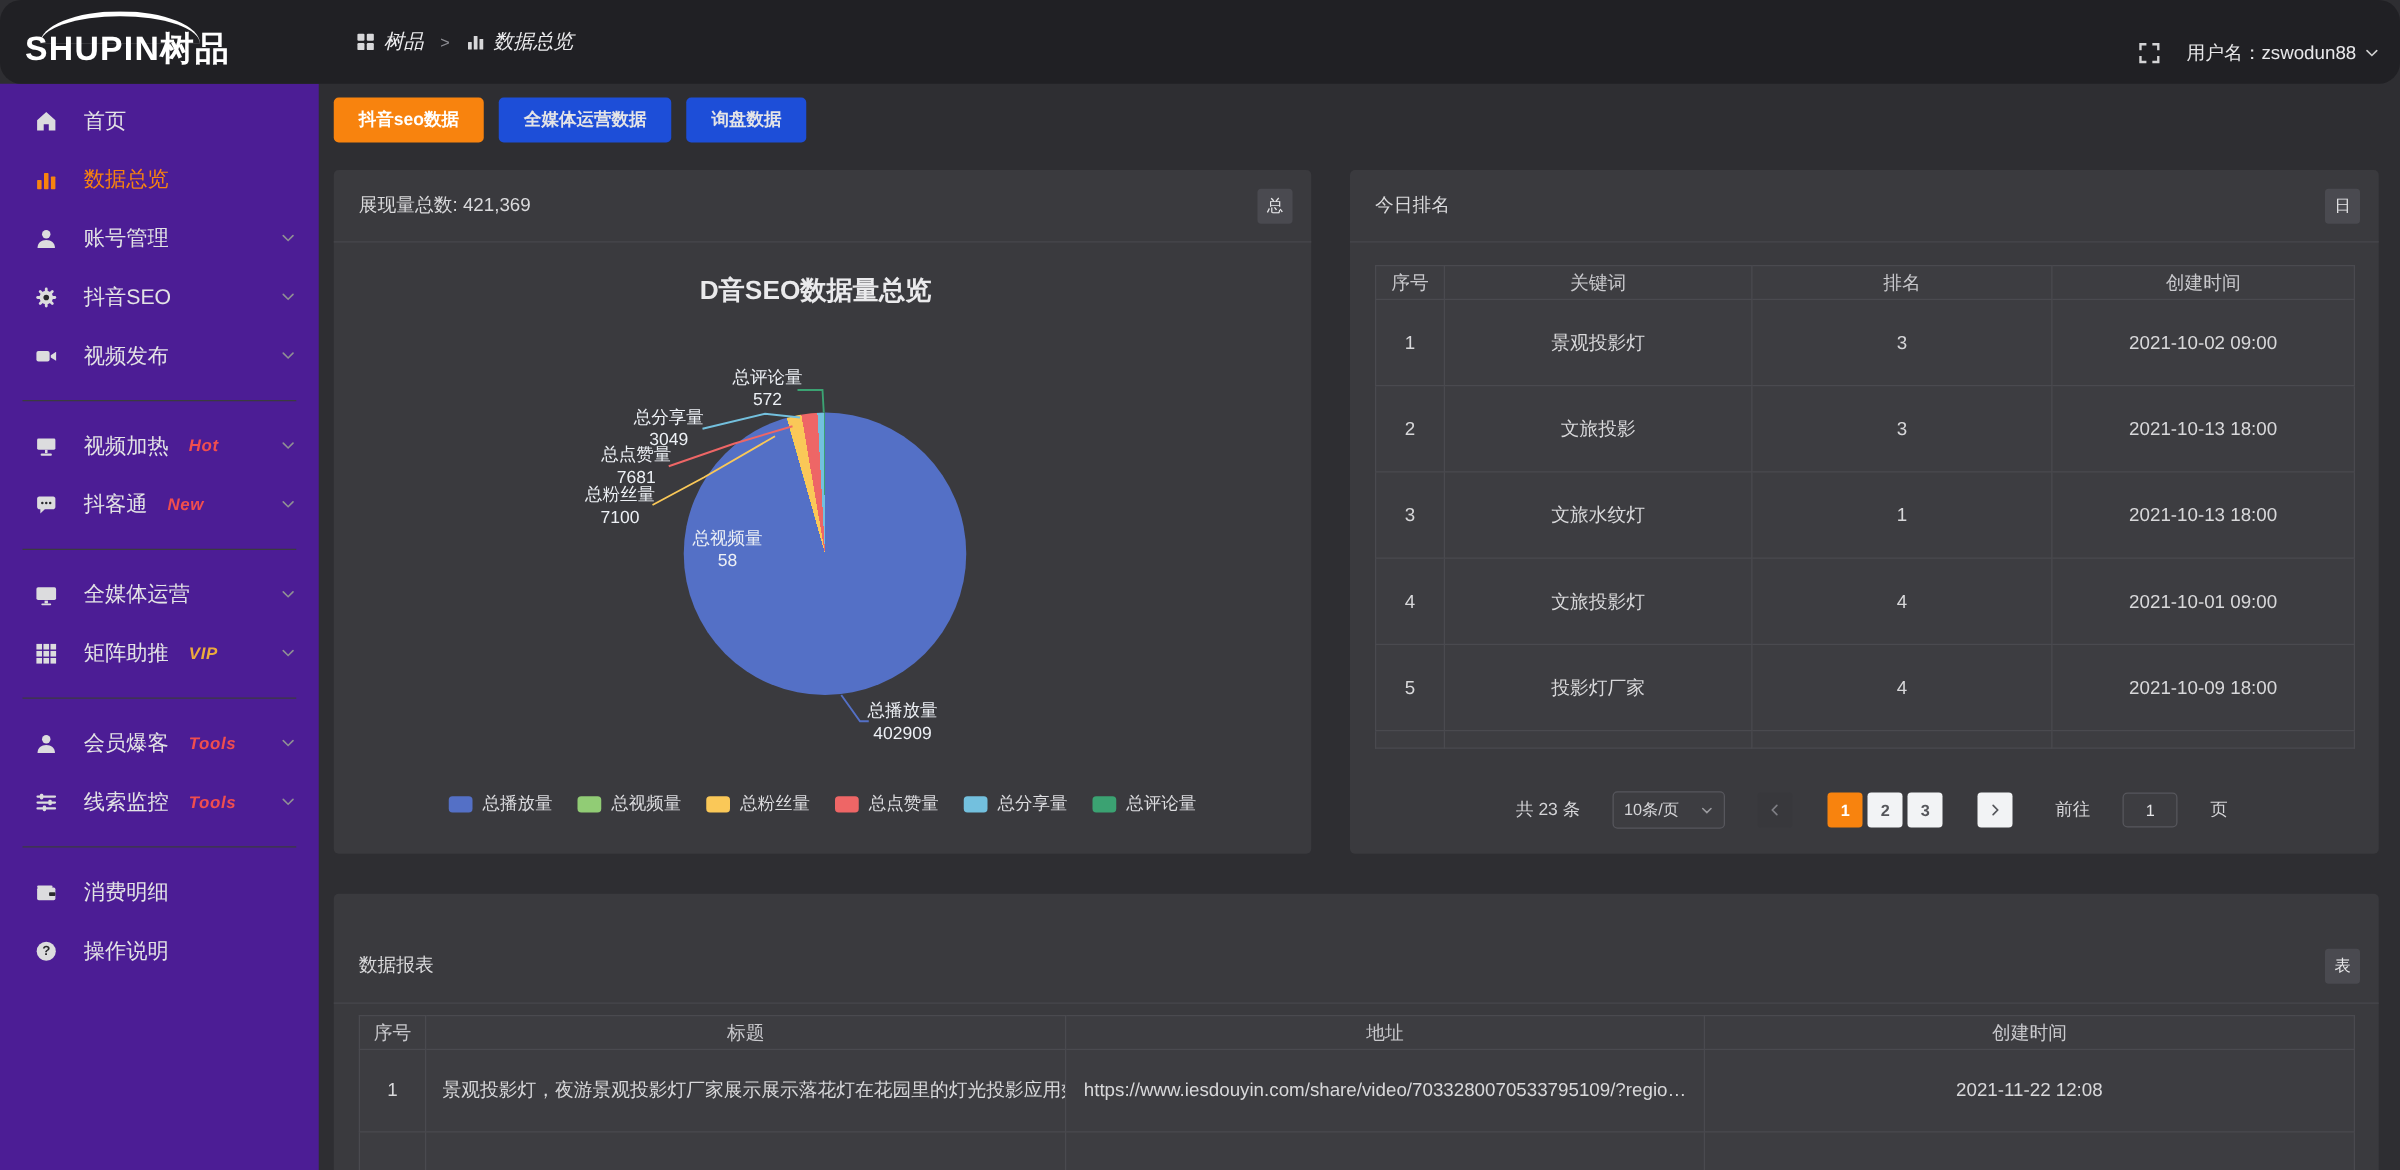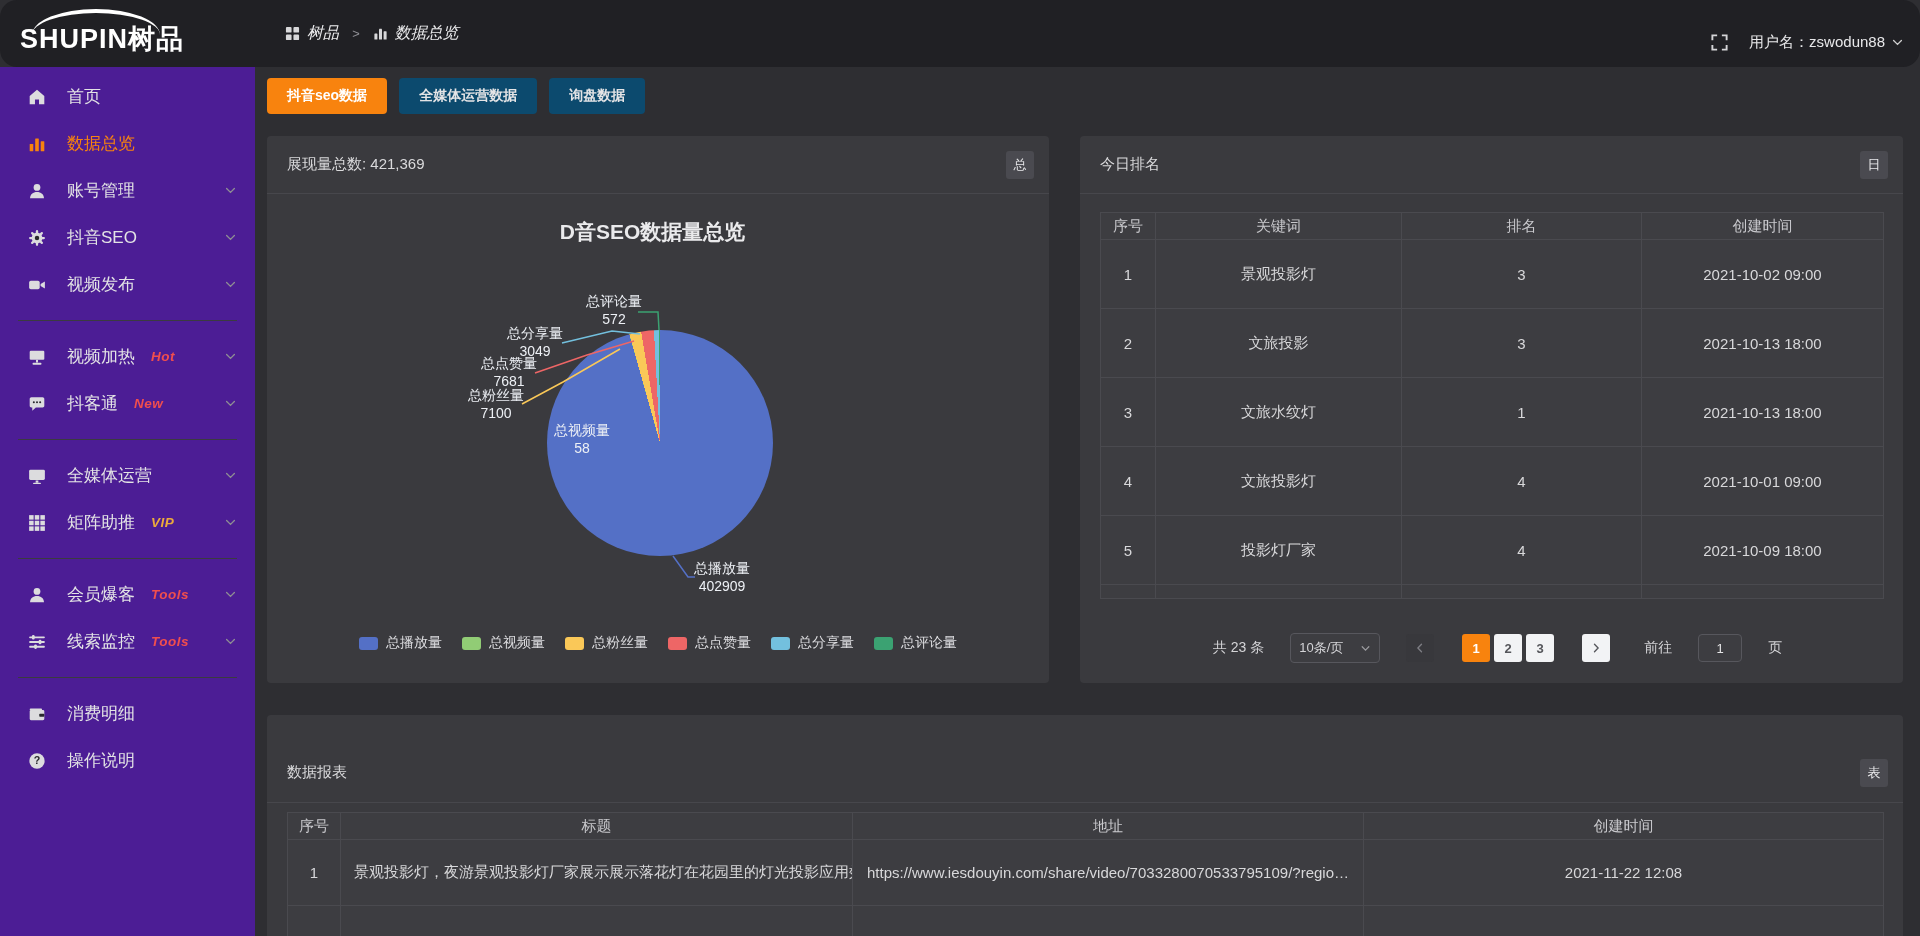--- a/index.html
+++ b/index.html
@@ -24,21 +24,21 @@
   .sidebar { position:absolute; left:0; top:67px; width:255px; height:869px; background:#4c1d95; padding-top:6px; }
   .side-item { height:47px; display:flex; align-items:center; padding:0 18px 0 28px; font-size:17px; color:#e3e3e5; cursor:pointer; }
   .side-item .s-icon { width:18px; height:18px; margin-right:21px; display:inline-flex; color:#dcdcde; flex:none; }
   .side-item.active, .side-item.active .s-icon { color:#f8830e; }
   .side-badge { font-style:italic; font-weight:bold; font-size:13.5px; margin-left:16px; letter-spacing:.5px; }
   .side-chevron { margin-left:auto; display:inline-flex; color:#8f8f94; }
   .side-divider { height:1px; background:#3b3b40; margin:12px 18px; }
 
   
   .tabs { position:absolute; left:267px; top:78px; display:flex; gap:12px; z-index:2; }
-  .tab { height:36px; padding:0 20px; display:flex; align-items:center; background:#0c4a6e; color:#e4e4e6;
+  .tab { height:36px; padding:0 20px; display:flex; align-items:center; background:#1d4ed8; color:#e4e4e6;
          font-size:14px; font-weight:bold; border-radius:4px; cursor:pointer; white-space:nowrap; }
   .tab.active { background:#f8830e; color:#fff; }
 
   
   .panel { position:absolute; background:#3a3a3e; border-radius:4px; }
   #panel-overview { left:267px; top:136px; width:782px; height:547px; }
   #panel-rank     { left:1080px; top:136px; width:823px; height:547px; }
   #panel-report   { left:267px; top:715px; width:1636px; height:260px; }
   .panel-head { height:58px; display:flex; align-items:center; padding:0 15px 0 20px;
                 border-bottom:1px solid #47474c; font-size:15px; color:#dadadc; }

